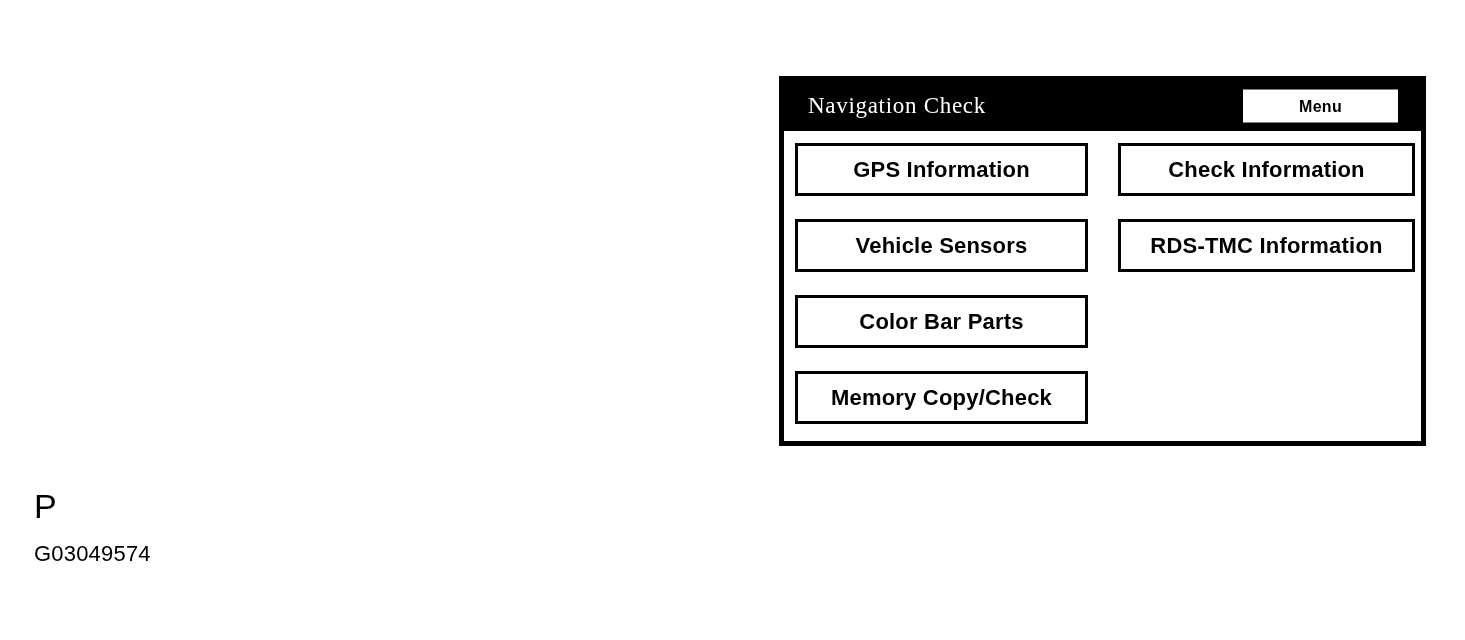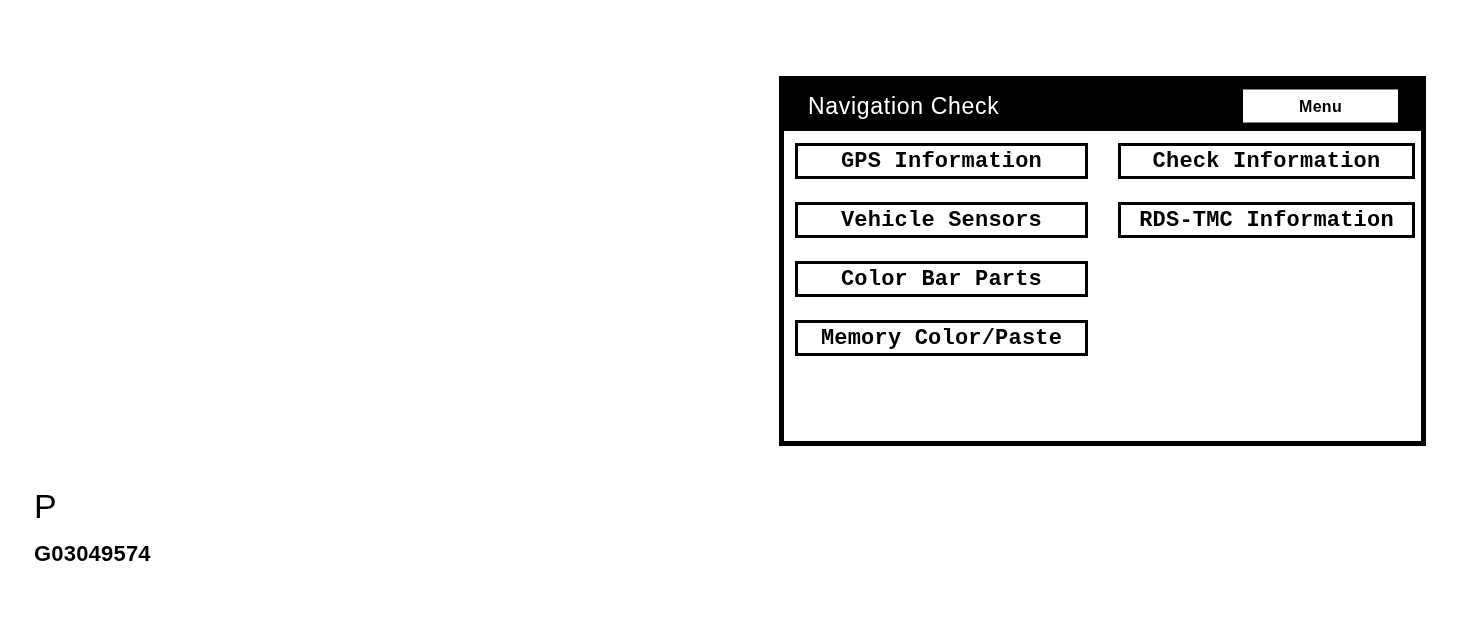--- a/index.html
+++ b/index.html
@@ -40,21 +40,21 @@
   #nav-title {
     position: absolute;
     left: 24px;
     top: 50%;
     transform: translateY(-50%);
     color: #ffffff;
     font-size: 23px;
     font-weight: 500;
     letter-spacing: 0.7px;
     white-space: nowrap;
-    font-family: Liberation Sans, sans-serif;
+    font-family: Liberation Serif, serif;
   }
   #menu-button {
     position: absolute;
     right: 23px;
     top: 50%;
     transform: translateY(-50%);
     width: 155px;
     height: 33px;
     background: #ffffff;
     color: #000000;
@@ -81,52 +81,52 @@
     position: absolute;
     top: 12px;
     width: 293px;
   }
   #nav-col-left  { left: 11px; }
   #nav-col-right { left: 334px; width: 297px; }
 
   .nav-btn {
     box-sizing: border-box;
     width: 100%;
-    height: 36px;
+    height: 53px;
     border: 3px solid #000000;
     background: #ffffff;
     color: #000000;
     display: flex;
     align-items: center;
     justify-content: center;
     margin-bottom: 23px;
     font-size: 22px;
     font-weight: 700;
     letter-spacing: 0.2px;
     white-space: nowrap;
-    font-family: Liberation Mono, monospace;
+    font-family: Liberation Sans, sans-serif;
   }
   .nav-btn:last-child { margin-bottom: 0; }
 
   
   #figure-caption {
     position: absolute;
     left: 34px;
     top: 486px;
     color: #000000;
   }
   #caption-letter {
     font-size: 34px;
     font-weight: 400;
     line-height: 40px;
     letter-spacing: 0.5px;
   }
   #caption-code {
     font-size: 22px;
-    font-weight: 700;
+    font-weight: 400;
     line-height: 28px;
     margin-top: 14px;
     letter-spacing: 0.2px;
   }
 </style>
 </head>
 <body>
 
 <div id="nav-screen">
 
@@ -134,21 +134,21 @@
     <div id="nav-title">Navigation Check</div>
     <div id="menu-button">Menu</div>
   </div>
 
   <div id="nav-body">
 
     <div class="nav-col" id="nav-col-left">
       <div class="nav-btn">GPS Information</div>
       <div class="nav-btn">Vehicle Sensors</div>
       <div class="nav-btn">Color Bar Parts</div>
-      <div class="nav-btn">Memory Color/Paste</div>
+      <div class="nav-btn">Memory Copy/Check</div>
     </div>
 
     <div class="nav-col" id="nav-col-right">
       <div class="nav-btn">Check Information</div>
       <div class="nav-btn">RDS-TMC Information</div>
     </div>
 
   </div>
 </div>
 

